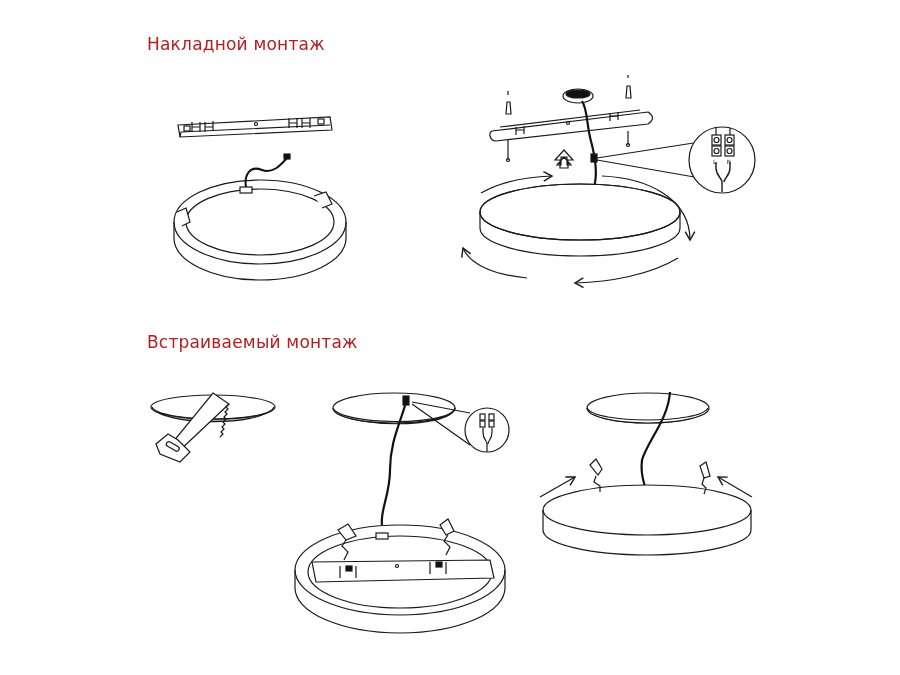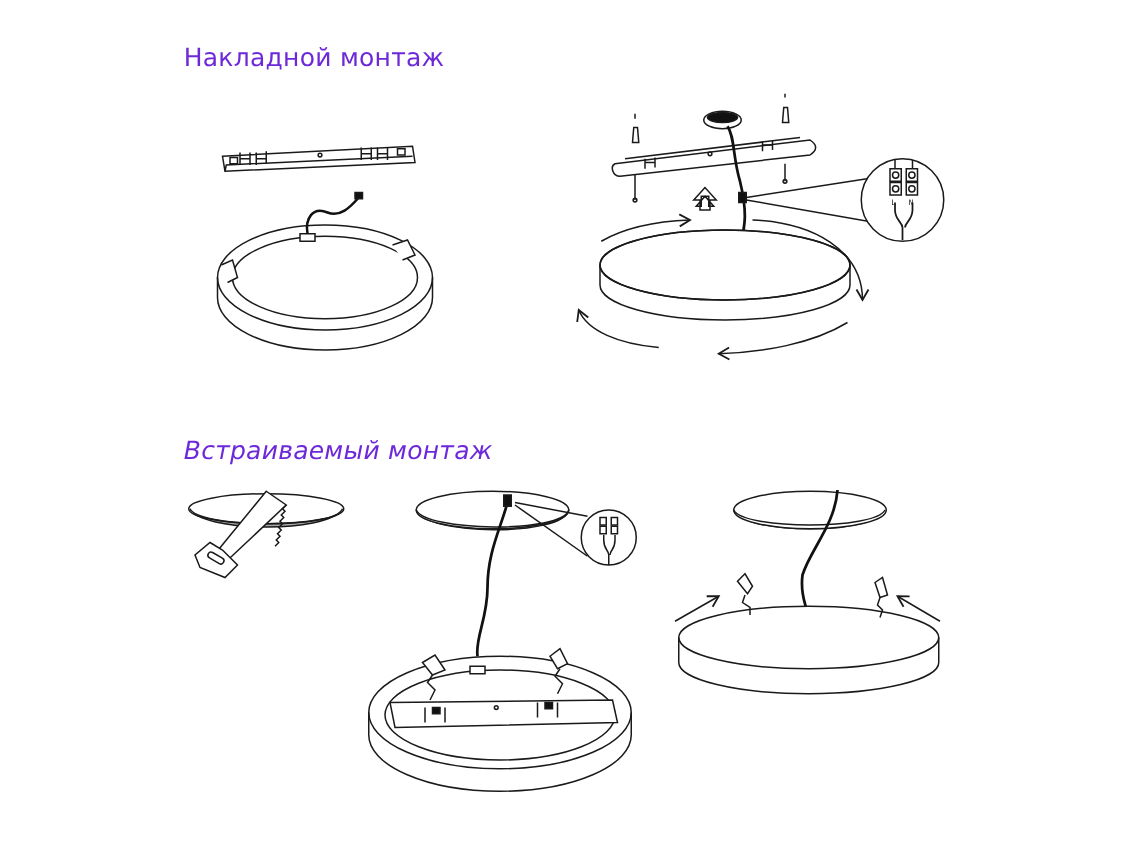--- a/index.html
+++ b/index.html
@@ -1,19 +1,19 @@
 <!DOCTYPE html>
 <html><head>
   <meta charset="utf-8">
   <style>
     html, body { margin: 0; padding: 0; background: #ffffff; }
     body { width: 900px; height: 675px; position: relative; overflow: hidden; font-family: "DejaVu Sans", sans-serif; }
-    .heading { position: absolute; font-size: 20px; color: #6d28d9; letter-spacing: 0.2px; }
+    .heading { position: absolute; font-size: 17px; color: #b91c1c; letter-spacing: 0.2px; }
     #h1 { left: 147px; top: 34px; }
-    #h2 { left: 147px; top: 348px; font-style: italic; }
+    #h2 { left: 147px; top: 332px; }
     svg.diagram { position: absolute; left: 0; top: 0; }
   </style>
 </head>
 <body>
 
 <div class="heading" id="h1">Накладной монтаж</div>
 <div class="heading" id="h2">Встраиваемый монтаж</div>
 
 <svg class="diagram" width="900" height="675" viewBox="0 0 900 675" fill="none" stroke="#1a1a1a" stroke-width="1.2">
   <defs>

